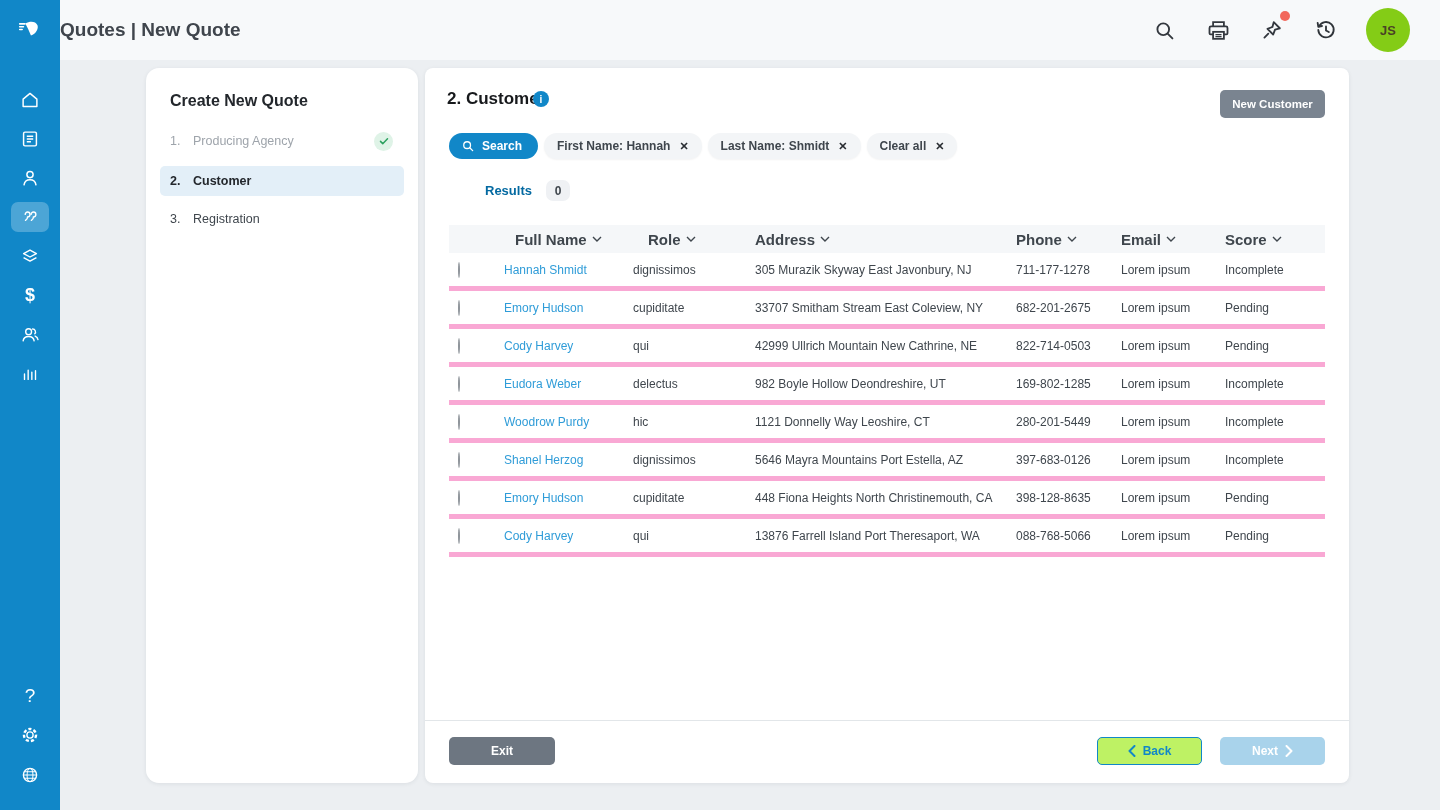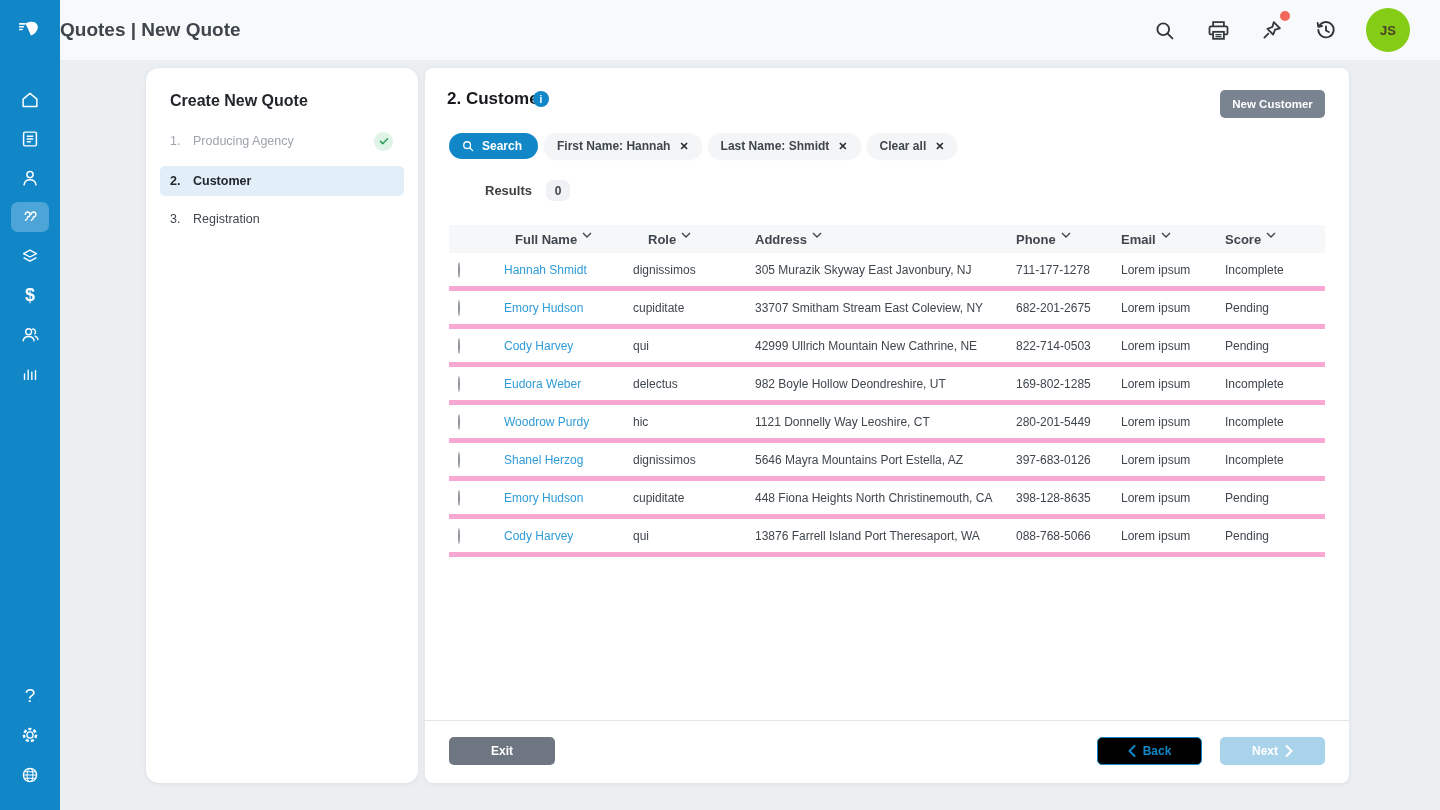--- a/index.html
+++ b/index.html
@@ -74,40 +74,40 @@
     background:#1187C8; color:#fff; border:none; border-radius:13px;
     font-family:inherit; font-size:12px; font-weight:bold; cursor:pointer;
   }
   .chip {
     display:inline-flex; align-items:center; gap:9px; height:26px; padding:0 13px;
     background:#F3F5F7; border-radius:13px; box-shadow:0 1px 2px rgba(0,0,0,0.05);
     font-size:12px; font-weight:600; color:#3F464D; cursor:pointer;
   }
   .chip .x { font-size:11px; color:#2A2E33; cursor:pointer; }
   .results-row { position:absolute; left:24px; top:112px; display:flex; align-items:center; gap:14px; }
-  .results-label { font-size:13px; font-weight:bold; color:#404040;padding-left:36px; }
+  .results-label { font-size:13px; font-weight:bold; color:#0369a1;padding-left:36px; }
   .results-badge {
     min-width:24px; height:21px; padding:0 6px; border-radius:7px; background:#EFF1F4;
     display:flex; align-items:center; justify-content:center; font-size:12px; font-weight:bold; color:#3F464D;
   }
   
   .ctable { position:absolute; left:24px; top:157px; width:876px; }
   .thead, .trow { display:grid; grid-template-columns:55px 129px 122px 261px 105px 104px 100px; align-items:center; }
   .thead { height:28px; background:#F5F7F9; }
-  .th { display:flex; gap:5px; font-size:13px; font-weight:bold; color:#3F464D; cursor:pointer; }
+  .th { display:flex; align-items:center; gap:5px; font-size:15px; font-weight:bold; color:#3F464D; cursor:pointer; }
   .th.pad11 { padding-left:11px; } .th.pad15 { padding-left:15px; }
   .trow { height:38px; border-bottom:5px solid #f9a8d4; font-size:12px; color:#3F464D; }
   .radio { width:14px; height:14px; border:1.5px solid #8F959B; border-radius:50%; background:#fff; margin-left:9px; cursor:pointer; }
   .cell-name { color:#2F9CD8; cursor:pointer; }
   
   .footer-line { position:absolute; left:0; top:652px; width:924px; border-top:1px solid #E2E6E9; }
   .ft-btn { position:absolute; top:669px; height:28px; border-radius:5px; font-family:inherit; font-size:12px; font-weight:bold;
             display:flex; align-items:center; justify-content:center; gap:7px; cursor:pointer; }
   .exit-btn { left:24px; width:106px; background:#6D7681; color:#fff; border:none; }
-  .back-btn { left:672px; width:105px; background:#000000; border:1.5px solid #1187C8; color:#1187C8; }
+  .back-btn { left:672px; width:105px; background:#bef264; border:1.5px solid #1187C8; color:#1187C8; }
   .next-btn { left:795px; width:105px; background:#A9D3EB; color:#fff; border:none; }
 </style>
 </head>
 <body>
 
 <nav class="sidebar">
   <div class="logo-box">
     <svg viewBox="0 0 32 32" width="30" height="30">
       <path d="M11 9c5.5-3 11-2.2 13 1.8 1.3 3.8-1.5 9-7 11-2-5-4-9-6-12.8z" fill="#fff"></path>
       <path d="M5 9.5h5.6M5 12.5h4M5 15.5h2.6" stroke="#fff" stroke-width="1.7" stroke-linecap="round"></path>

